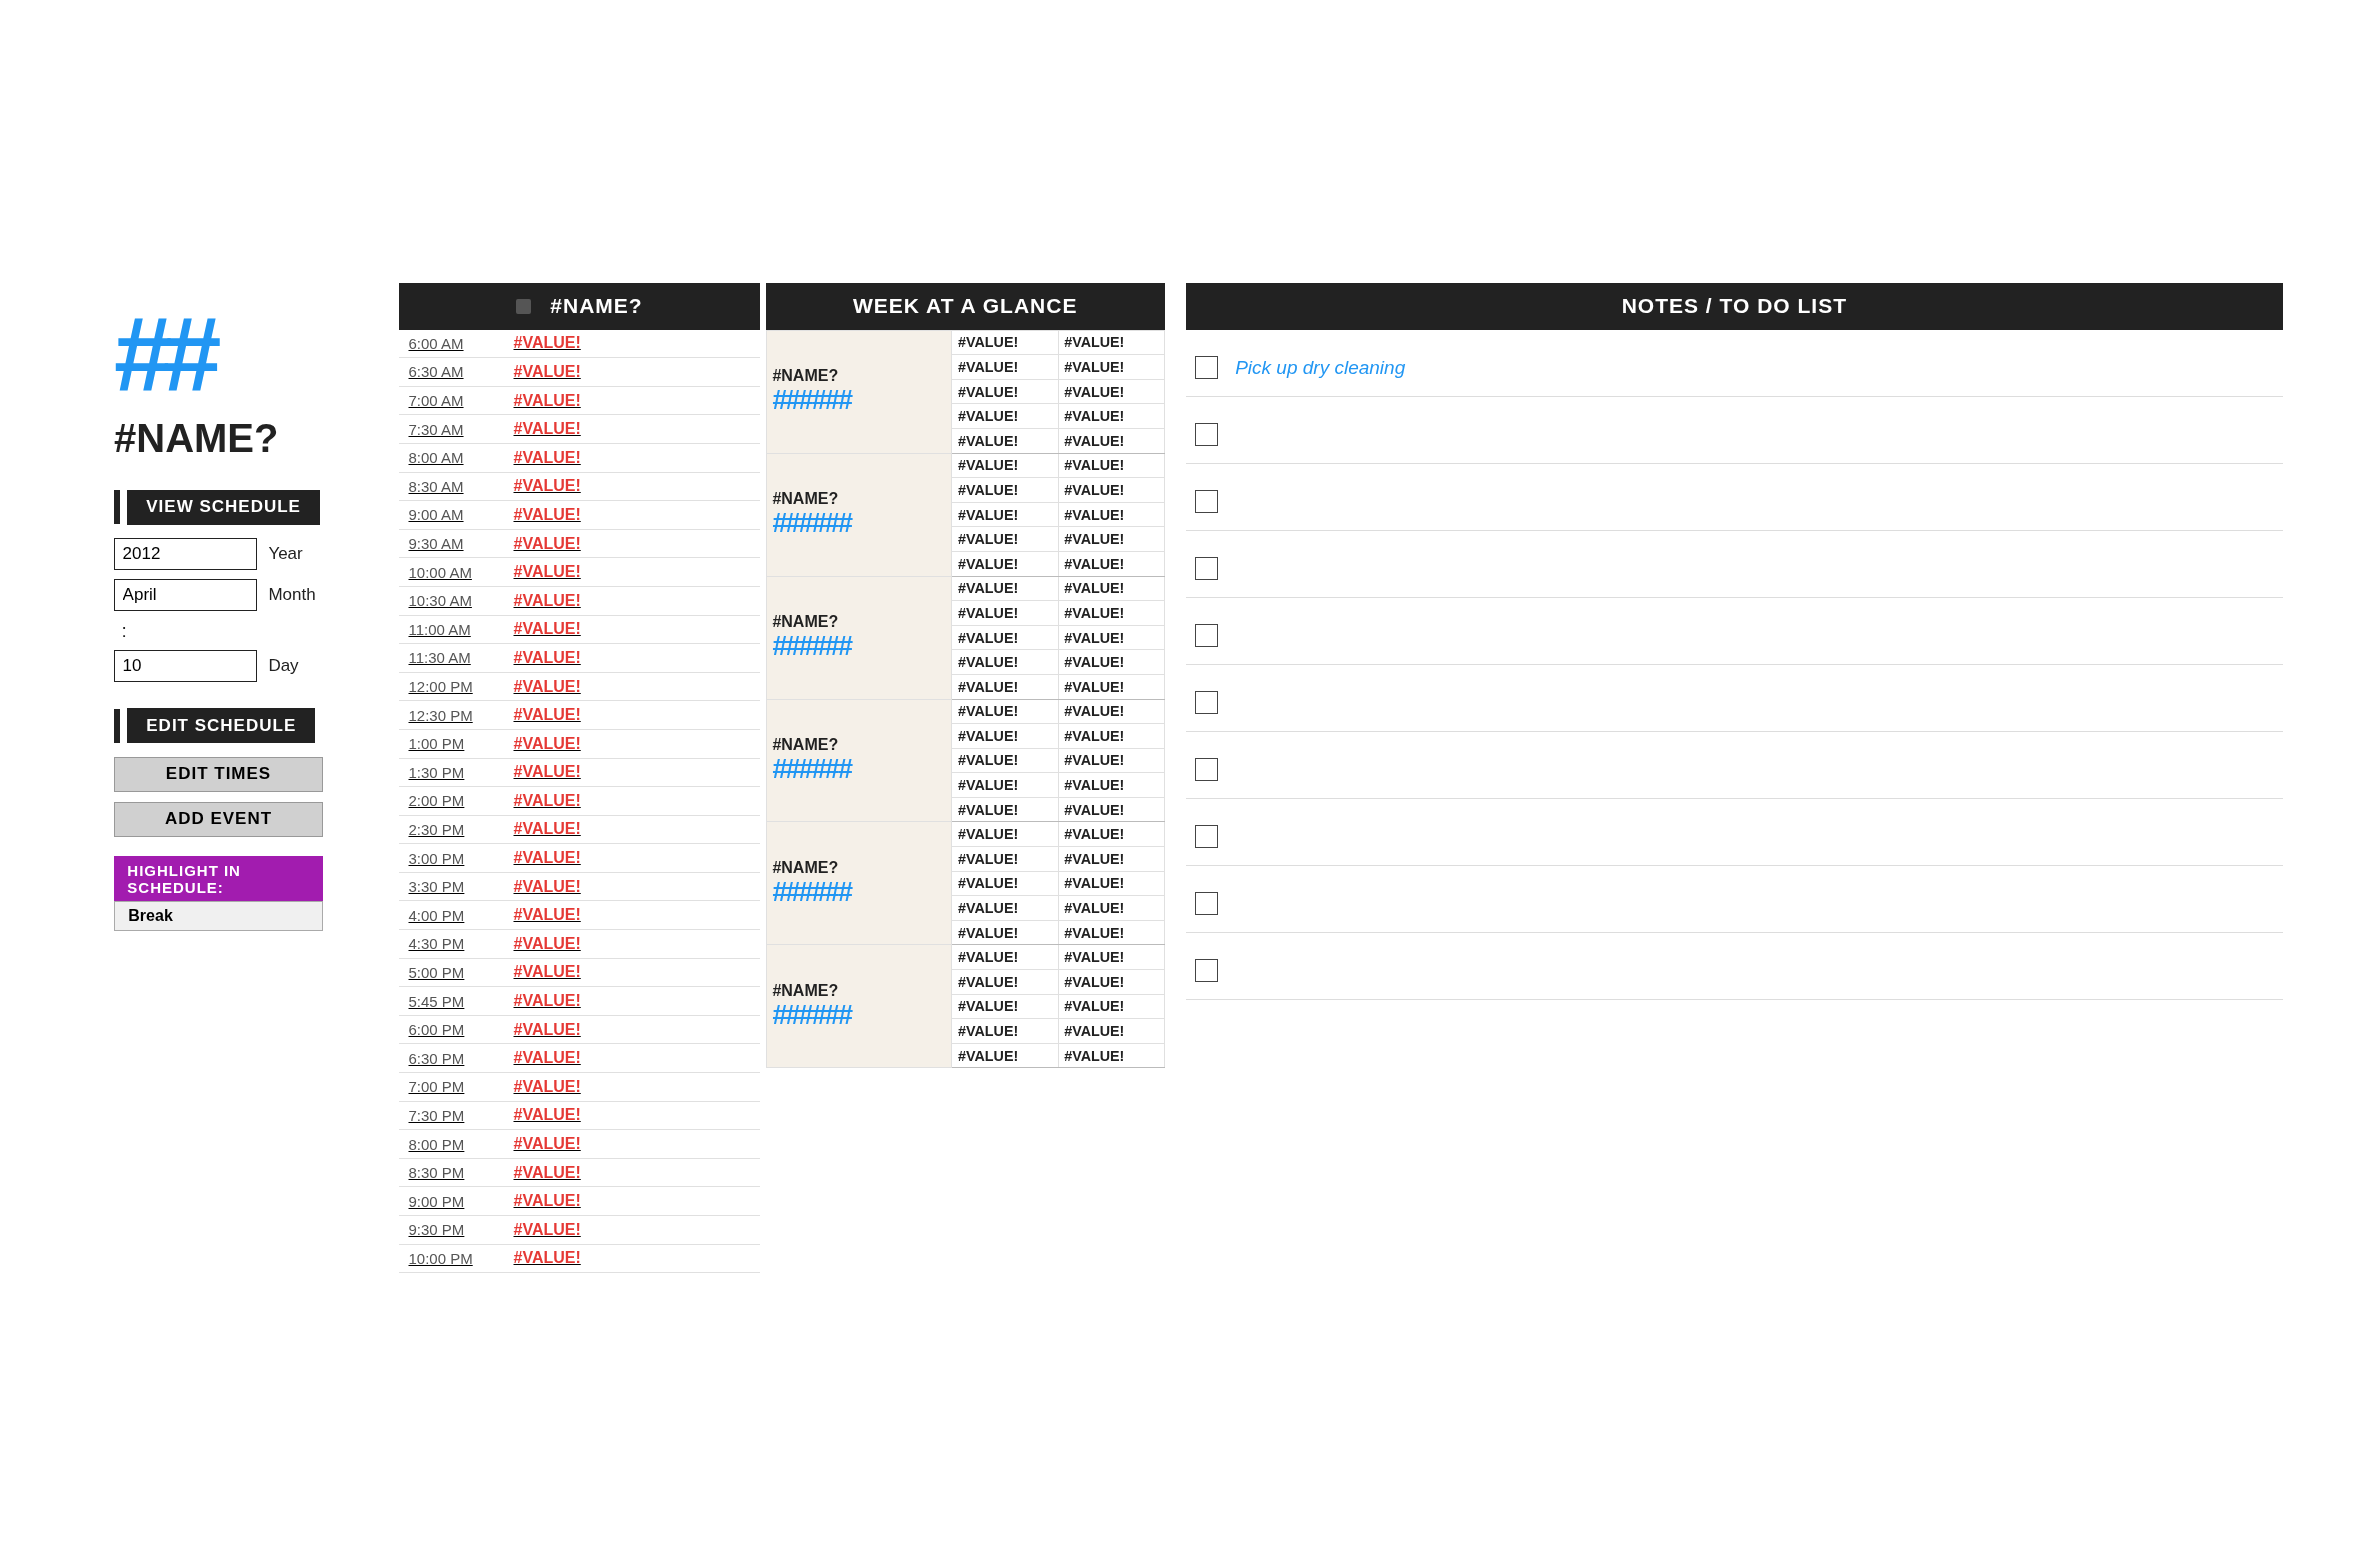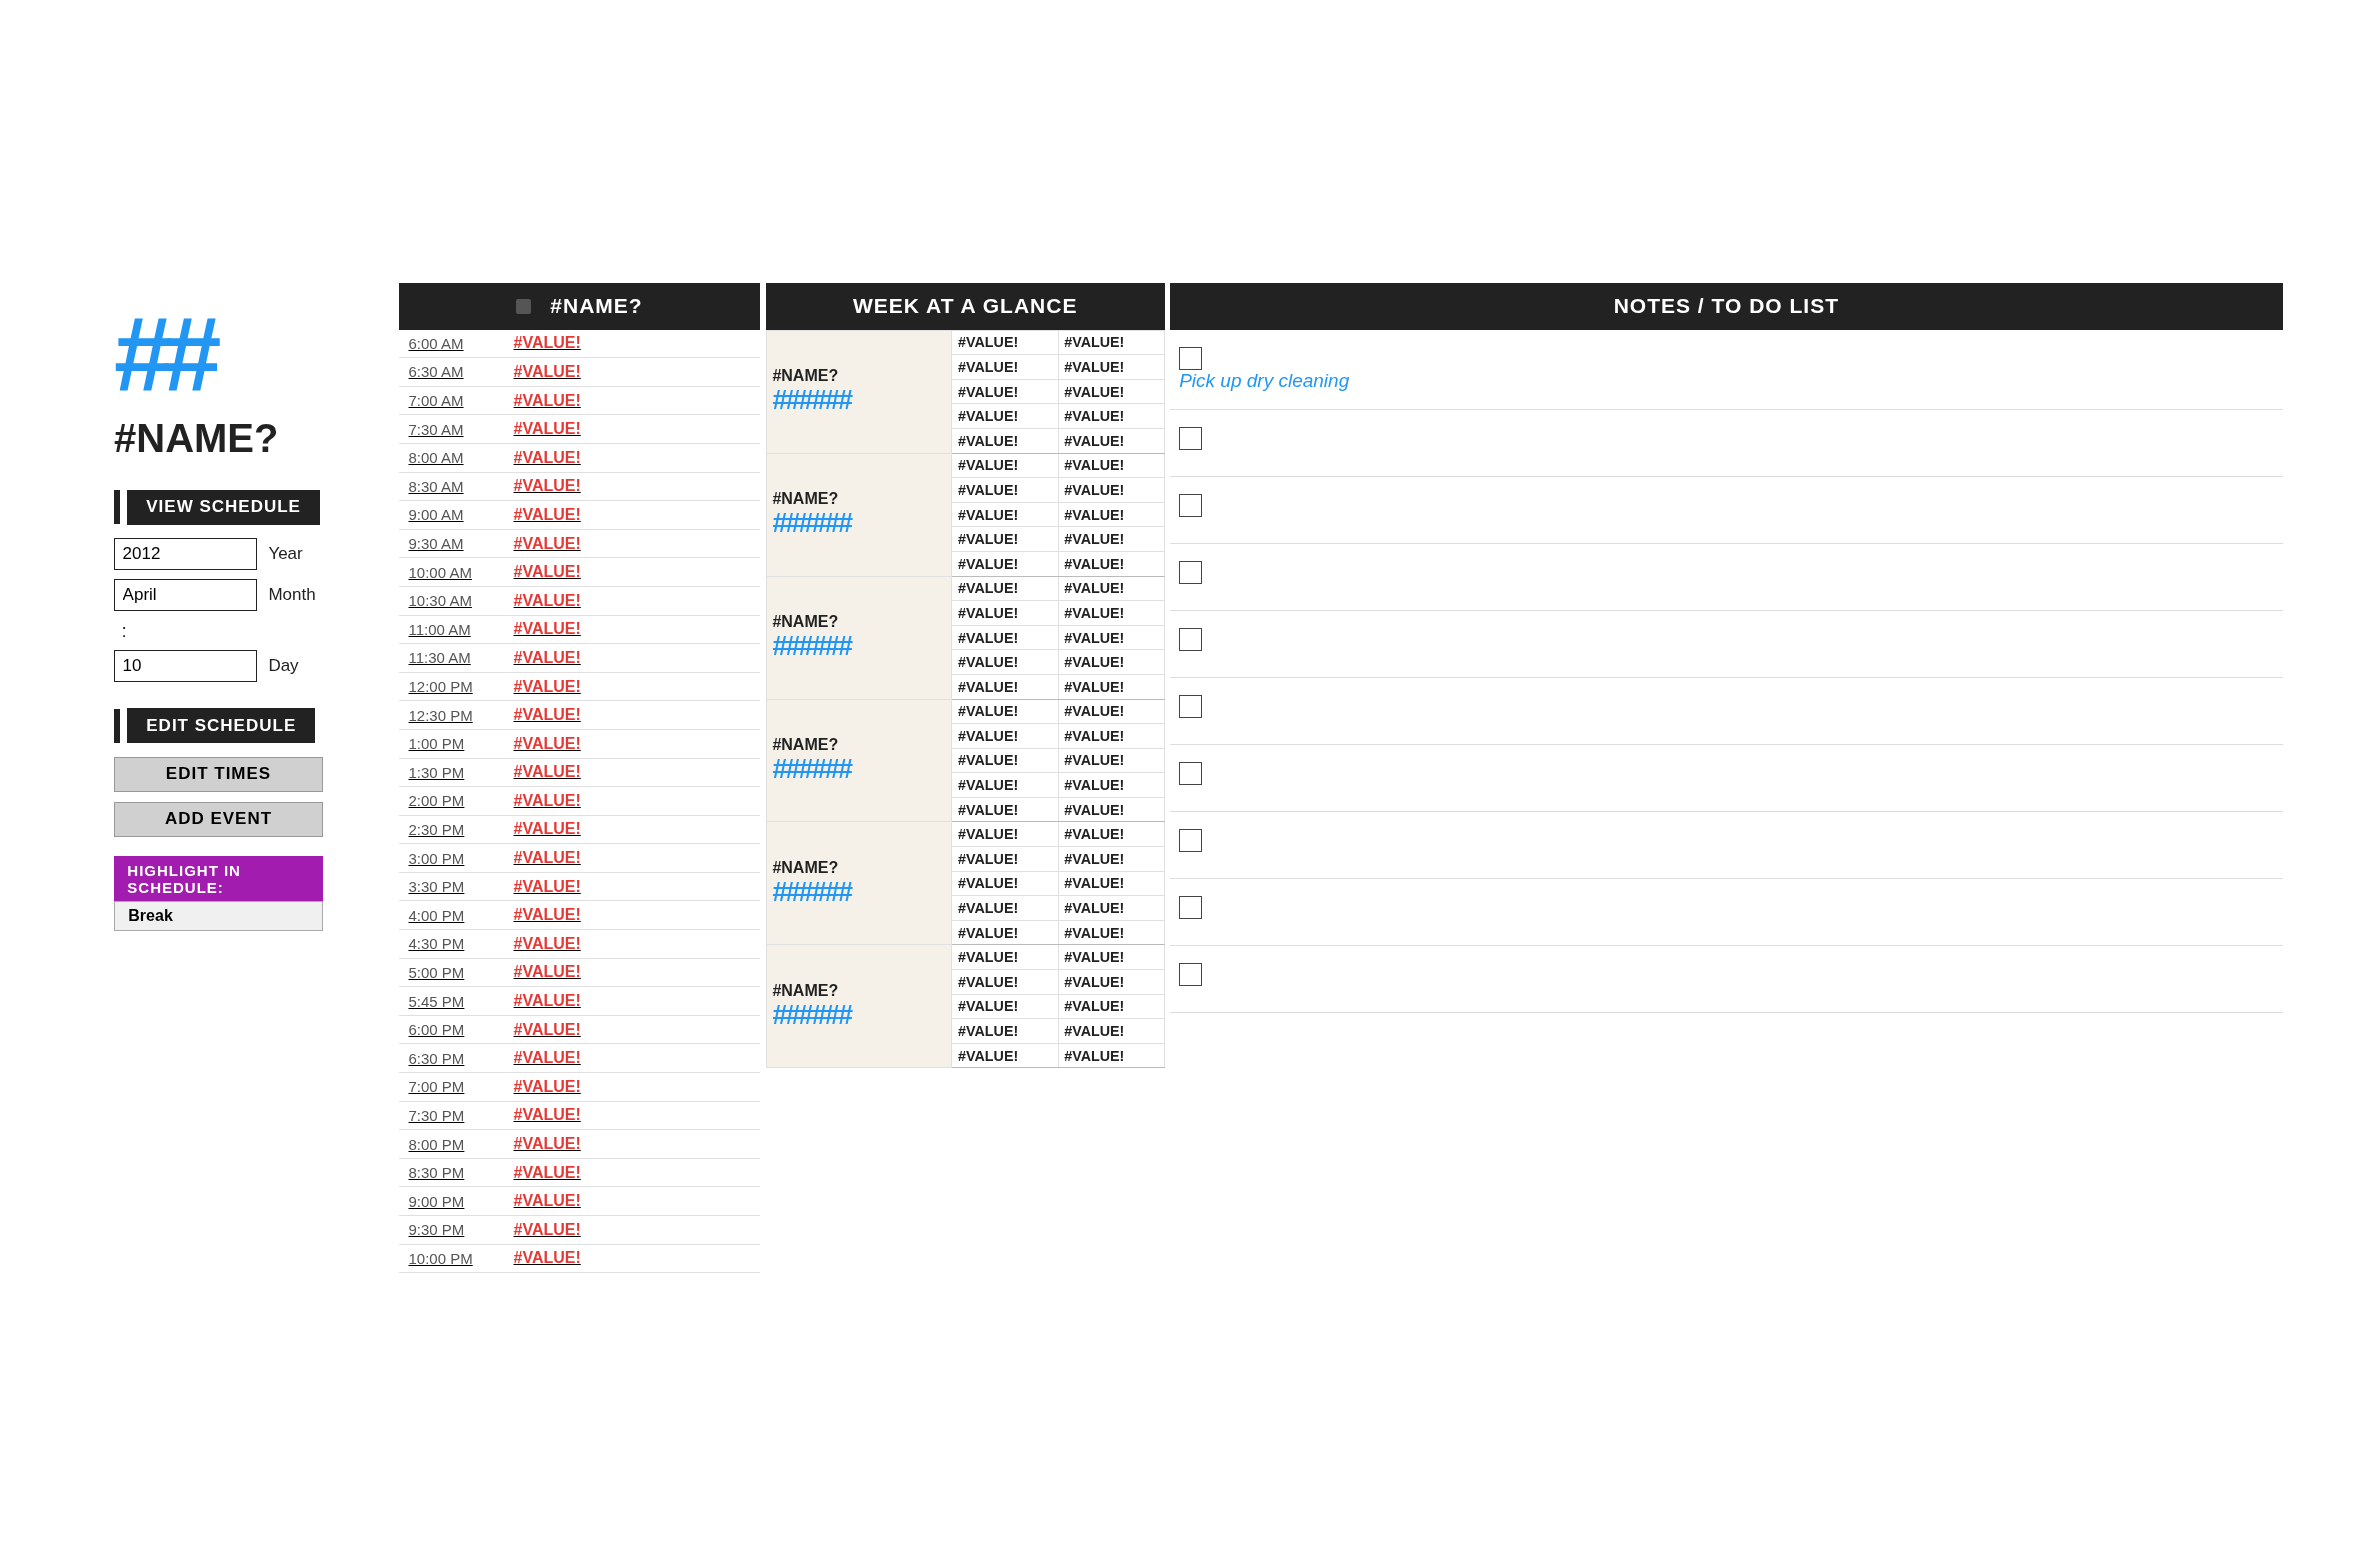--- a/index.html
+++ b/index.html
@@ -169,21 +169,21 @@
     }
     .schedule-table tr td:last-child {
       color: #e53935;
       font-weight: bold;
     }
 
     
     .week-section {
       width: 399px;
       flex-shrink: 0;
-      margin-right: 5px;
+      margin-right: 21px;
     }
     .week-header {
       background: #222;
       color: #fff;
       font-size: 21px;
       font-weight: bold;
       text-align: center;
       padding: 11.4px 0;
       letter-spacing: 1px;
     }
@@ -238,25 +238,24 @@
       text-align: center;
       padding: 11.4px 0;
       letter-spacing: 1px;
     }
     .notes-list {
       list-style: none;
       padding: 0;
     }
     .notes-item {
       display: flex;
-      align-items: flex-start;
+      align-items: flex-end;
       border-bottom: 1px solid #ddd;
       padding: 17px 9.5px;
       min-height: 67px;
-      flex-direction: column;
     }
     .notes-checkbox {
       width: 23px;
       height: 23px;
       border: 1.9px solid #444;
       margin-right: 17px;
       flex-shrink: 0;
       background: #fff;
       cursor: pointer;
     }

